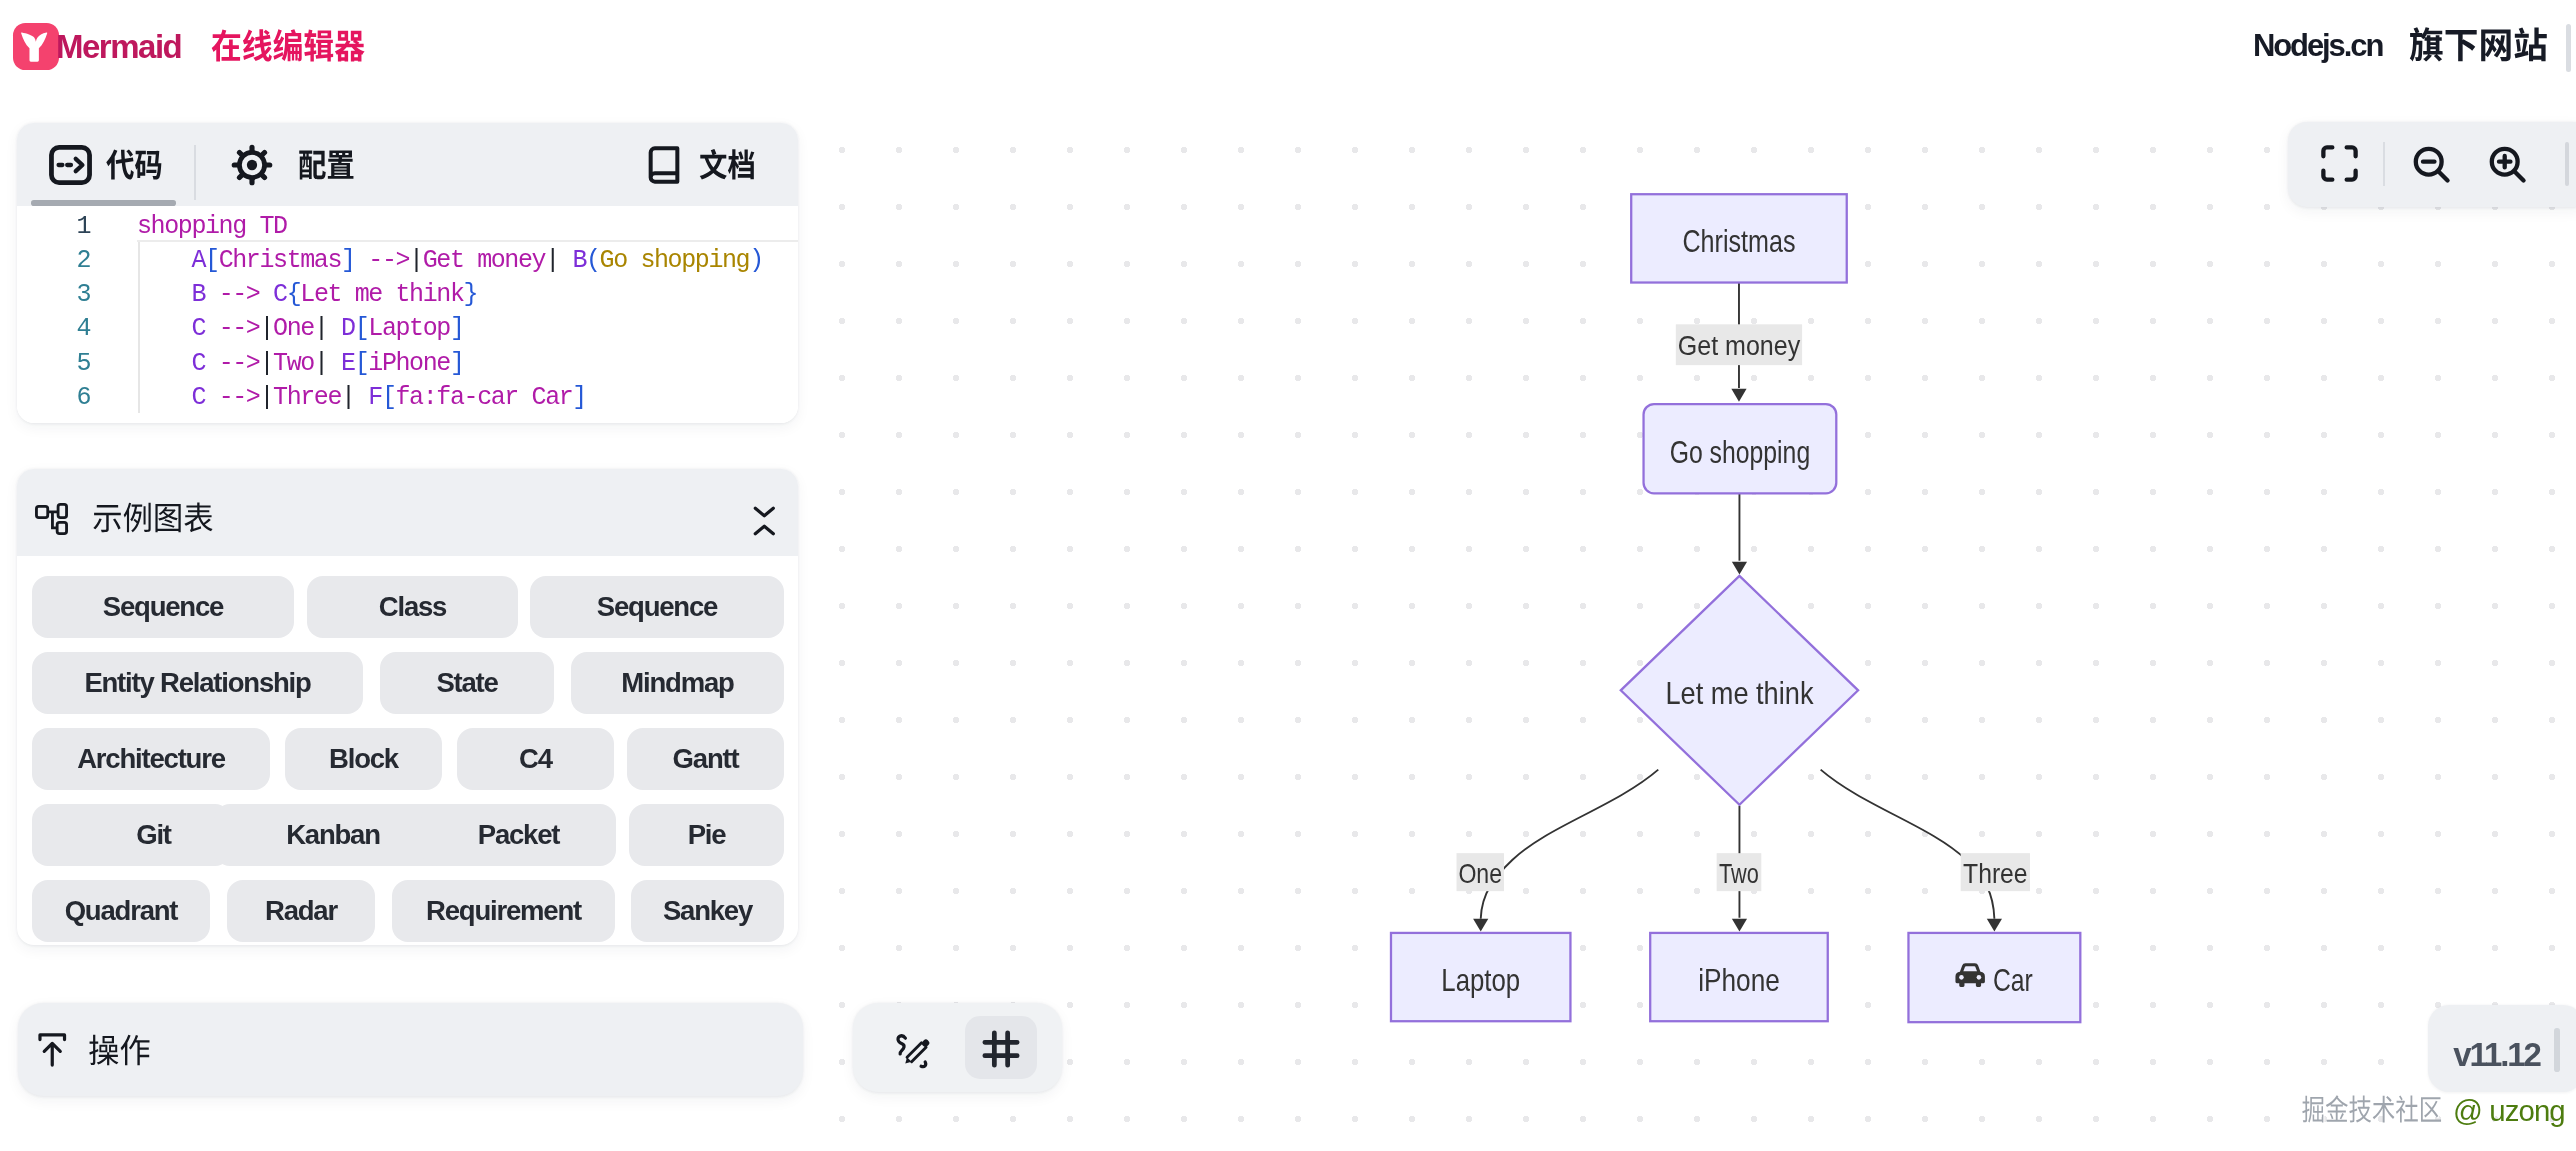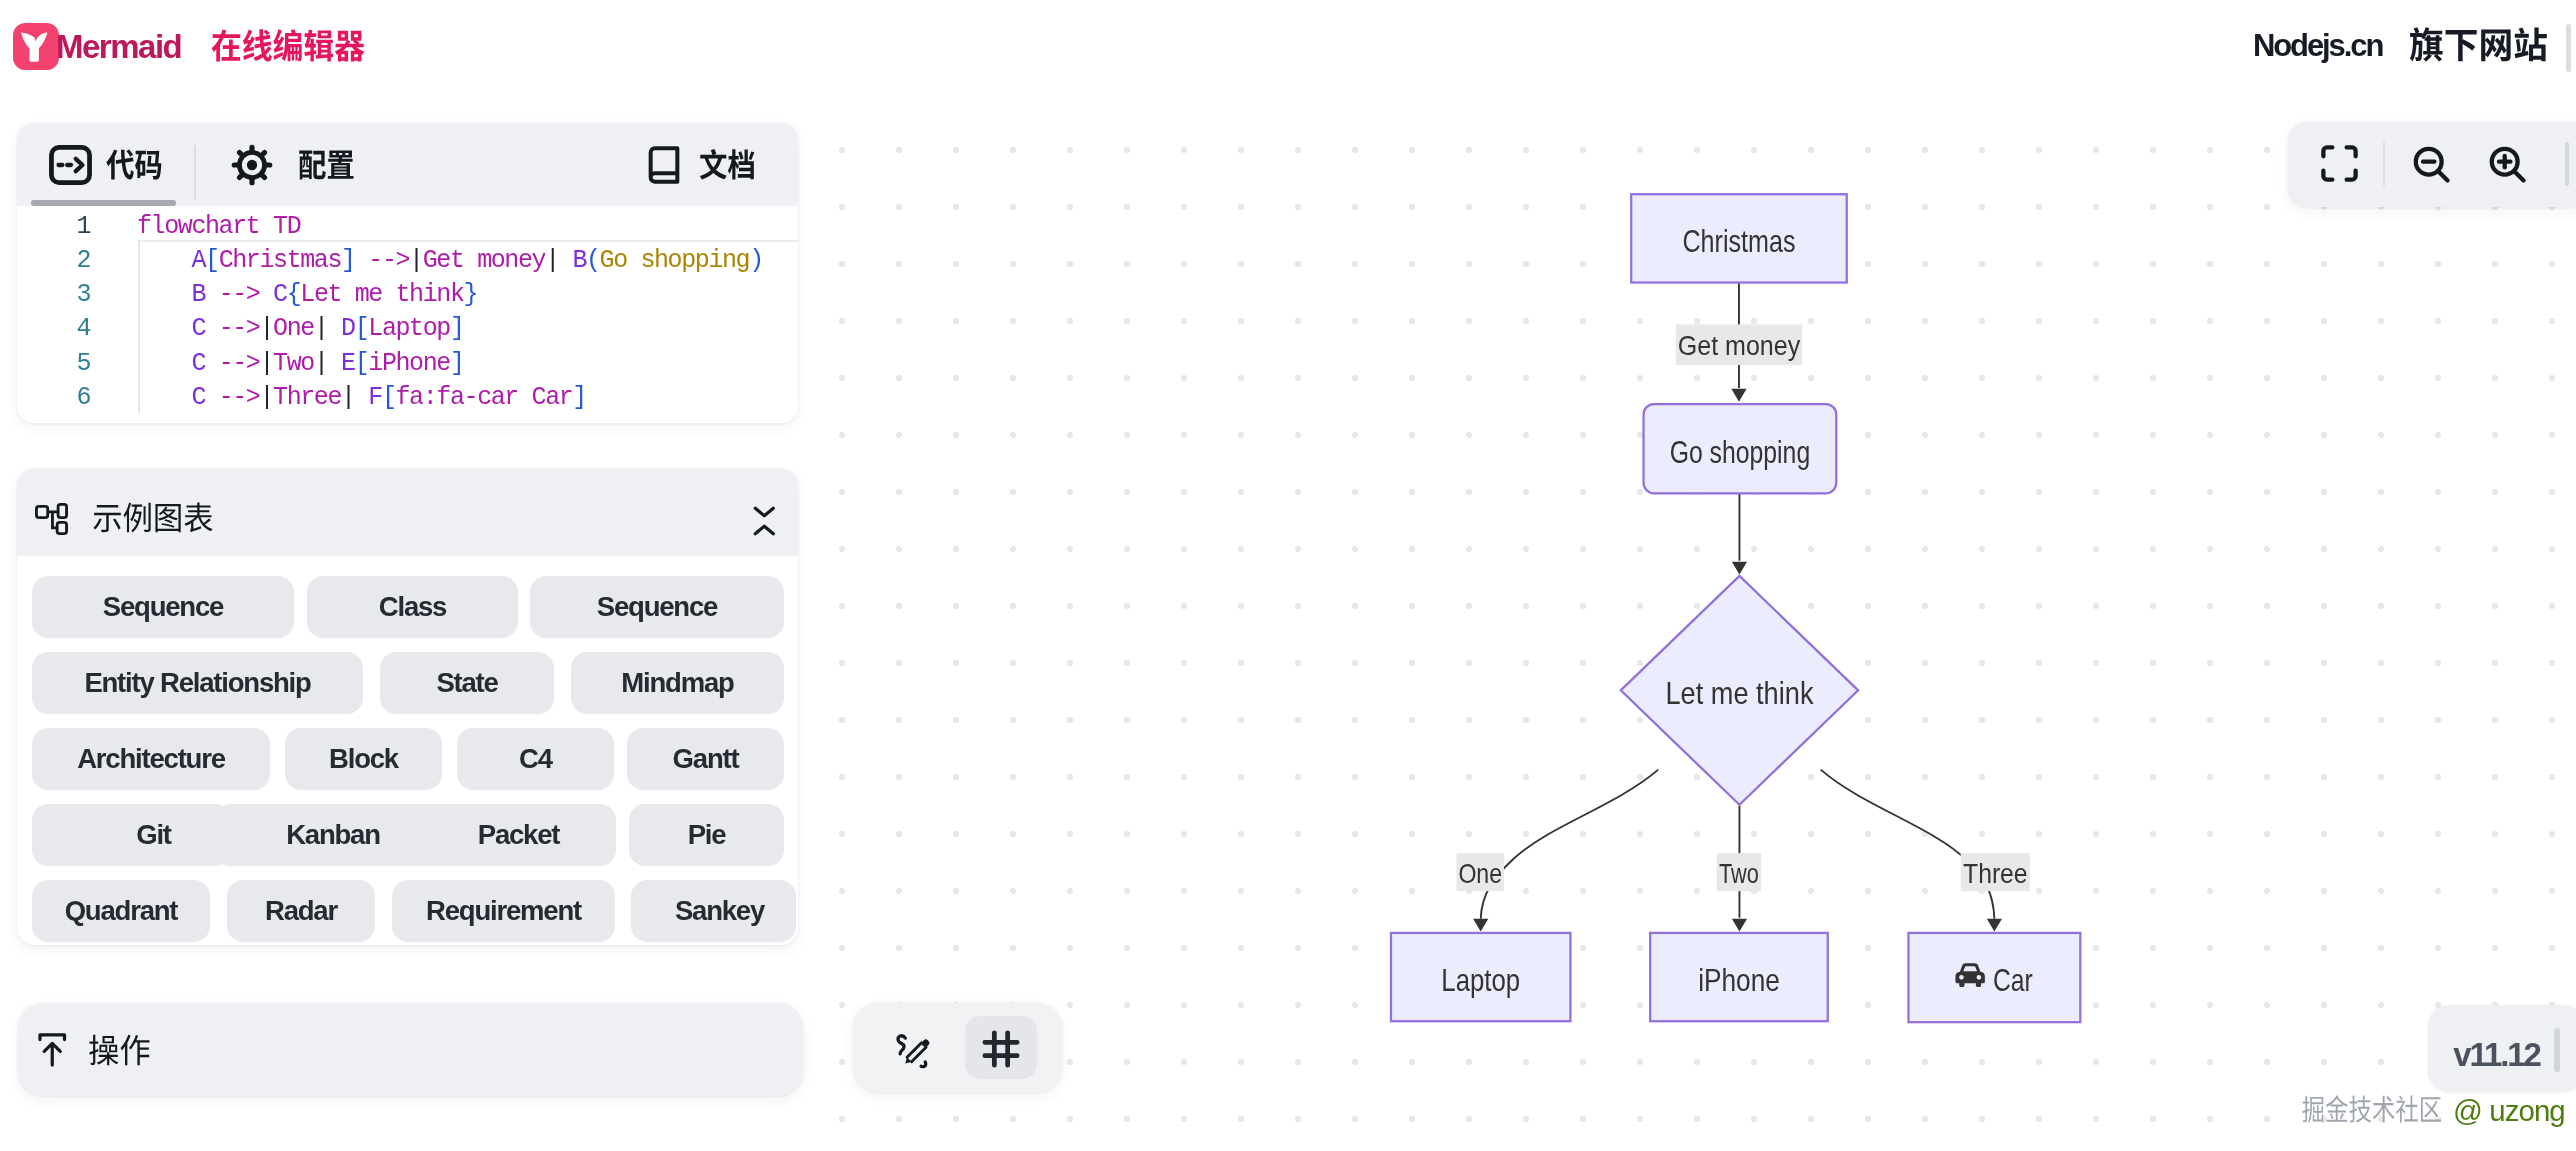--- a/index.html
+++ b/index.html
@@ -81,21 +81,21 @@
 <div class="abs" style="left:31px;top:200px;width:145px;height:5.7px;border-radius:2.8px;background:#a5aab1;"></div>
 <div class="abs" style="left:17px;top:206px;width:781px;height:217px;background:#fff;border-radius:0 0 17px 17px;overflow:hidden;">
 <div style="position:absolute;left:120px;top:34px;width:661px;height:1.9px;background:#ececec;"></div>
 <div style="position:absolute;left:121px;top:36px;width:1.9px;height:171px;background:#e6e6e6;"></div>
 <div class="codefont" style="position:absolute;left:0;top:3.8px;width:73px;text-align:right;color:#2d4356;line-height:33px;">1</div>
 <div class="codefont" style="position:absolute;left:0;top:38px;width:73px;text-align:right;color:#2f7f93;line-height:33px;">2</div>
 <div class="codefont" style="position:absolute;left:0;top:72px;width:73px;text-align:right;color:#2f7f93;line-height:33px;">3</div>
 <div class="codefont" style="position:absolute;left:0;top:106px;width:73px;text-align:right;color:#2f7f93;line-height:33px;">4</div>
 <div class="codefont" style="position:absolute;left:0;top:141px;width:73px;text-align:right;color:#2f7f93;line-height:33px;">5</div>
 <div class="codefont" style="position:absolute;left:0;top:175px;width:73px;text-align:right;color:#2f7f93;line-height:33px;">6</div>
-<div class="codefont" style="position:absolute;left:120px;top:3.8px;white-space:pre;line-height:33px;"><span style="color:#b01ba8">flowchart TD</span></div>
+<div class="codefont" style="position:absolute;left:120px;top:3.8px;white-space:pre;line-height:33px;"><span style="color:#b01ba8">shopping TD</span></div>
 <div class="codefont" style="position:absolute;left:120px;top:38px;white-space:pre;line-height:33px;">    <span style="color:#7d2ed8">A</span><span style="color:#2558d6">[</span><span style="color:#b01ba8">Christmas</span><span style="color:#2558d6">]</span> <span style="color:#b01ba8">--&gt;</span><span style="color:#20242c">|</span><span style="color:#b01ba8">Get money</span><span style="color:#20242c">|</span> <span style="color:#7d2ed8">B</span><span style="color:#2558d6">(</span><span style="color:#a98500">Go shopping</span><span style="color:#2558d6">)</span></div>
 <div class="codefont" style="position:absolute;left:120px;top:72px;white-space:pre;line-height:33px;">    <span style="color:#7d2ed8">B</span> <span style="color:#b01ba8">--&gt;</span> <span style="color:#7d2ed8">C</span><span style="color:#2558d6">{</span><span style="color:#b01ba8">Let me think</span><span style="color:#2558d6">}</span></div>
 <div class="codefont" style="position:absolute;left:120px;top:106px;white-space:pre;line-height:33px;">    <span style="color:#7d2ed8">C</span> <span style="color:#b01ba8">--&gt;</span><span style="color:#20242c">|</span><span style="color:#b01ba8">One</span><span style="color:#20242c">|</span> <span style="color:#7d2ed8">D</span><span style="color:#2558d6">[</span><span style="color:#b01ba8">Laptop</span><span style="color:#2558d6">]</span></div>
 <div class="codefont" style="position:absolute;left:120px;top:141px;white-space:pre;line-height:33px;">    <span style="color:#7d2ed8">C</span> <span style="color:#b01ba8">--&gt;</span><span style="color:#20242c">|</span><span style="color:#b01ba8">Two</span><span style="color:#20242c">|</span> <span style="color:#7d2ed8">E</span><span style="color:#2558d6">[</span><span style="color:#b01ba8">iPhone</span><span style="color:#2558d6">]</span></div>
 <div class="codefont" style="position:absolute;left:120px;top:175px;white-space:pre;line-height:33px;">    <span style="color:#7d2ed8">C</span> <span style="color:#b01ba8">--&gt;</span><span style="color:#20242c">|</span><span style="color:#b01ba8">Three</span><span style="color:#20242c">|</span> <span style="color:#7d2ed8">F</span><span style="color:#2558d6">[</span><span style="color:#b01ba8">fa:fa-car Car</span><span style="color:#2558d6">]</span></div>
 </div>
 <div class="card" style="left:17px;top:469px;width:781px;height:476px;background:#ffffff;"></div>
 <div class="abs" style="left:17px;top:469px;width:781px;height:87px;background:#eef0f3;border-radius:17px 17px 0 0;"></div>
 <svg class="abs" style="left:35px;top:503px;" width="33" height="32" viewBox="0 0 35 34" fill="none" stroke="#15181f" stroke-width="3">
 <rect x="1.5" y="3.5" width="12" height="12" rx="2.5"></rect>
@@ -125,21 +125,21 @@
 <div class="btn" style="left:285px;top:728px;width:157px;">Block</div>
 <div class="btn" style="left:457px;top:728px;width:157px;">C4</div>
 <div class="btn" style="left:627px;top:728px;width:157px;">Gantt</div>
 <div class="btn" style="left:32px;top:804px;width:155px;padding-left:44px;">Git</div>
 <div class="btn" style="left:214px;top:804px;width:238px;">Kanban</div>
 <div class="btn" style="left:421px;top:804px;width:195px;">Packet</div>
 <div class="btn" style="left:629px;top:804px;width:155px;">Pie</div>
 <div class="btn" style="left:32px;top:880px;width:178px;">Quadrant</div>
 <div class="btn" style="left:227px;top:880px;width:148px;">Radar</div>
 <div class="btn" style="left:392px;top:880px;width:223px;">Requirement</div>
-<div class="btn" style="left:631px;top:880px;width:153px;padding-left:12px;">Sankey</div>
+<div class="btn" style="left:631px;top:880px;width:153px;">Sankey</div>
 <div class="card" style="left:18px;top:1003px;width:785px;height:93px;border-radius:25px;background:#eef0f3;"></div>
 <svg class="abs" style="left:38px;top:1033px;" width="28.5" height="34" viewBox="0 0 30 36" fill="none" stroke="#15181f" stroke-width="3.4" stroke-linecap="round" stroke-linejoin="round">
 <path d="M2 2 H28 M2 2 V7 M28 2 V7"></path>
 <path d="M15 11 V34 M6.5 19.5 L15 11 L23.5 19.5"></path>
 </svg>
 <div class="abs" style="left:88px;top:1034px;">
     <svg width="63" height="39" viewBox="0 0 66 41" fill="#15181f">
       <path transform="translate(0.0,30.1) scale(0.03290,-0.03500)" d="M527 742H758V637H527ZM461 799V580H827V799ZM420 480H552V366H420ZM730 480H866V366H730ZM159 840V638H46V568H159V349C113 333 71 319 37 308L56 236L159 275V8C159 -4 156 -7 145 -7C136 -7 106 -8 72 -7C82 -26 91 -57 94 -74C145 -74 178 -72 200 -61C222 -49 230 -30 230 8V302L329 340L317 407L230 375V568H323V638H230V840ZM606 310V234H342V171H559C490 97 381 33 277 1C292 -13 314 -40 324 -58C426 -21 533 48 606 130V-81H677V135C740 59 833 -12 918 -49C930 -31 951 -5 967 9C879 40 783 103 722 171H951V234H677V310H929V535H670V310H613V535H361V310Z"></path>
       <path transform="translate(32.9,30.1) scale(0.03290,-0.03500)" d="M526 828C476 681 395 536 305 442C322 430 351 404 363 391C414 447 463 520 506 601H575V-79H651V164H952V235H651V387H939V456H651V601H962V673H542C563 717 582 763 598 809ZM285 836C229 684 135 534 36 437C50 420 72 379 80 362C114 397 147 437 179 481V-78H254V599C293 667 329 741 357 814Z"></path>
     </svg>

